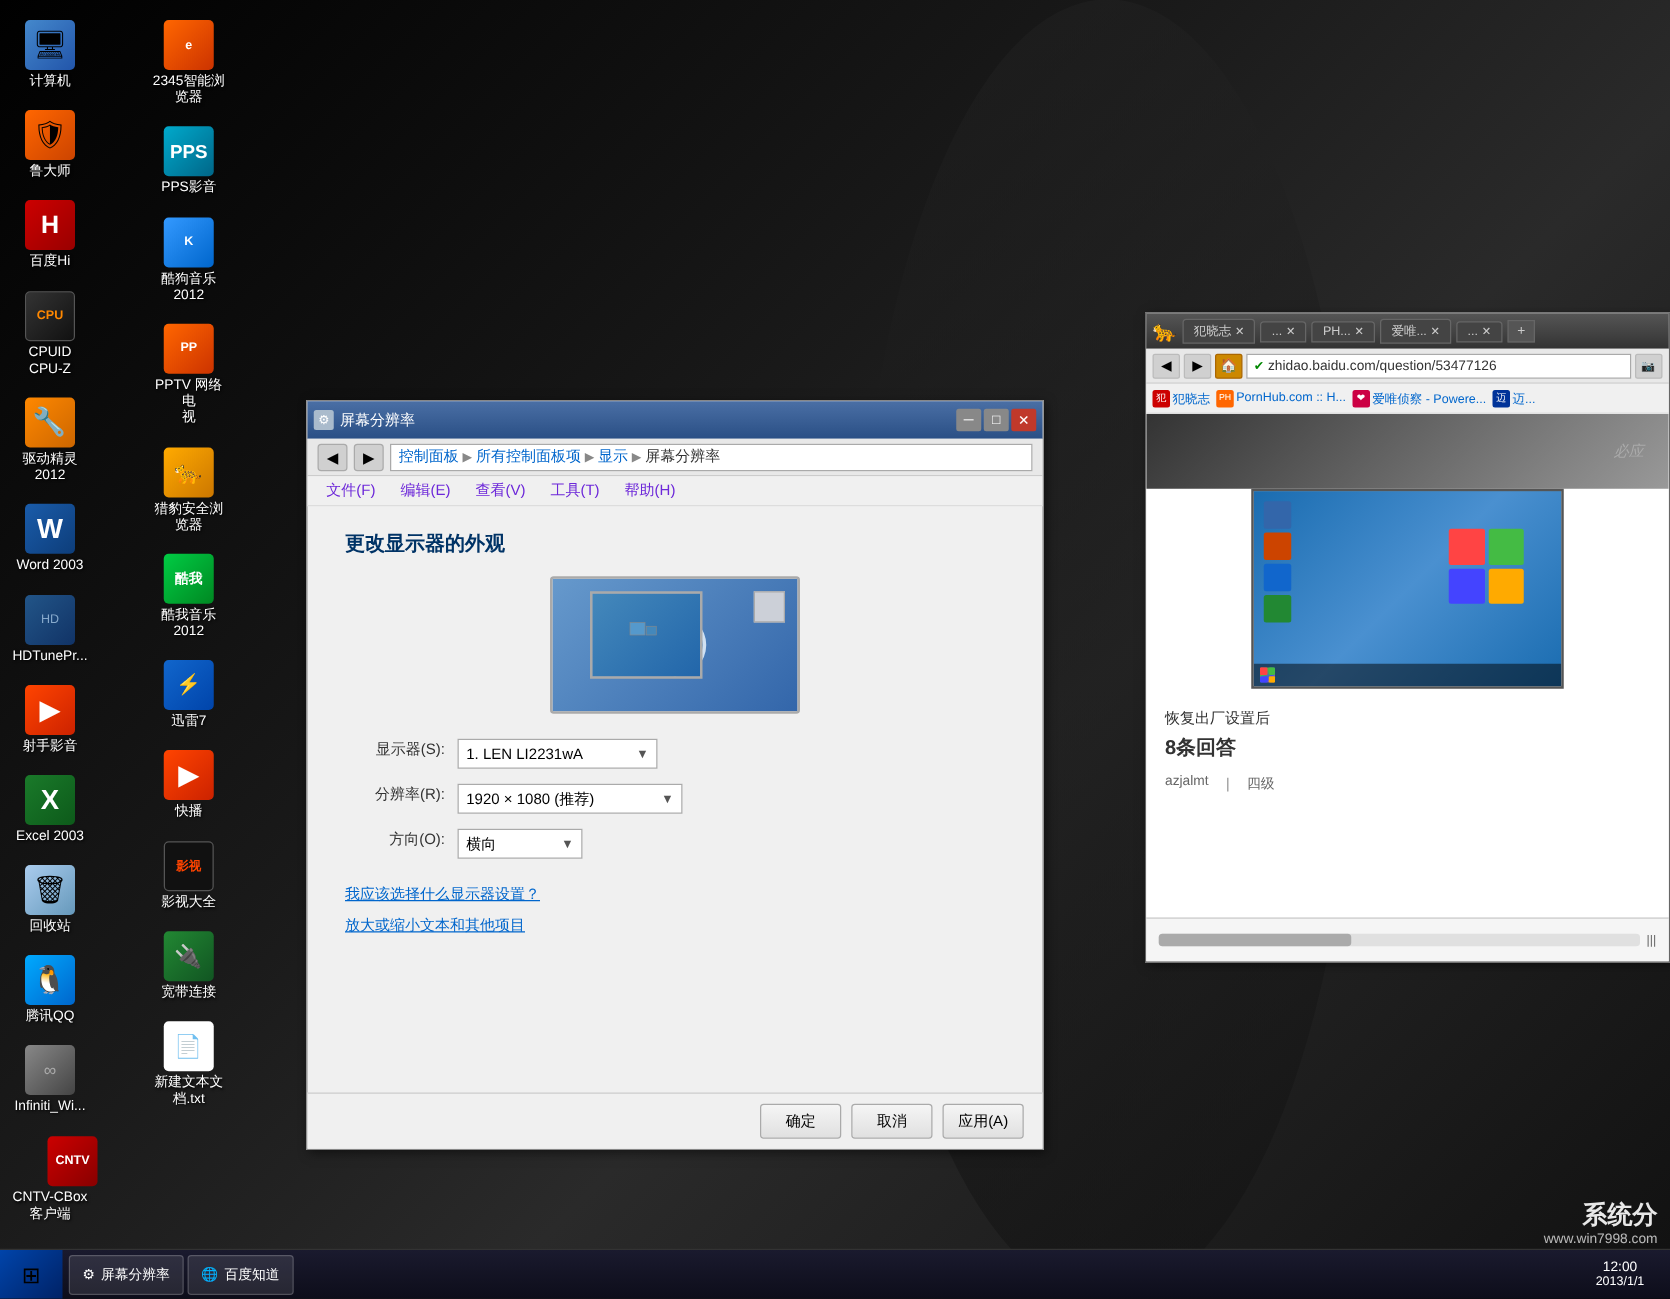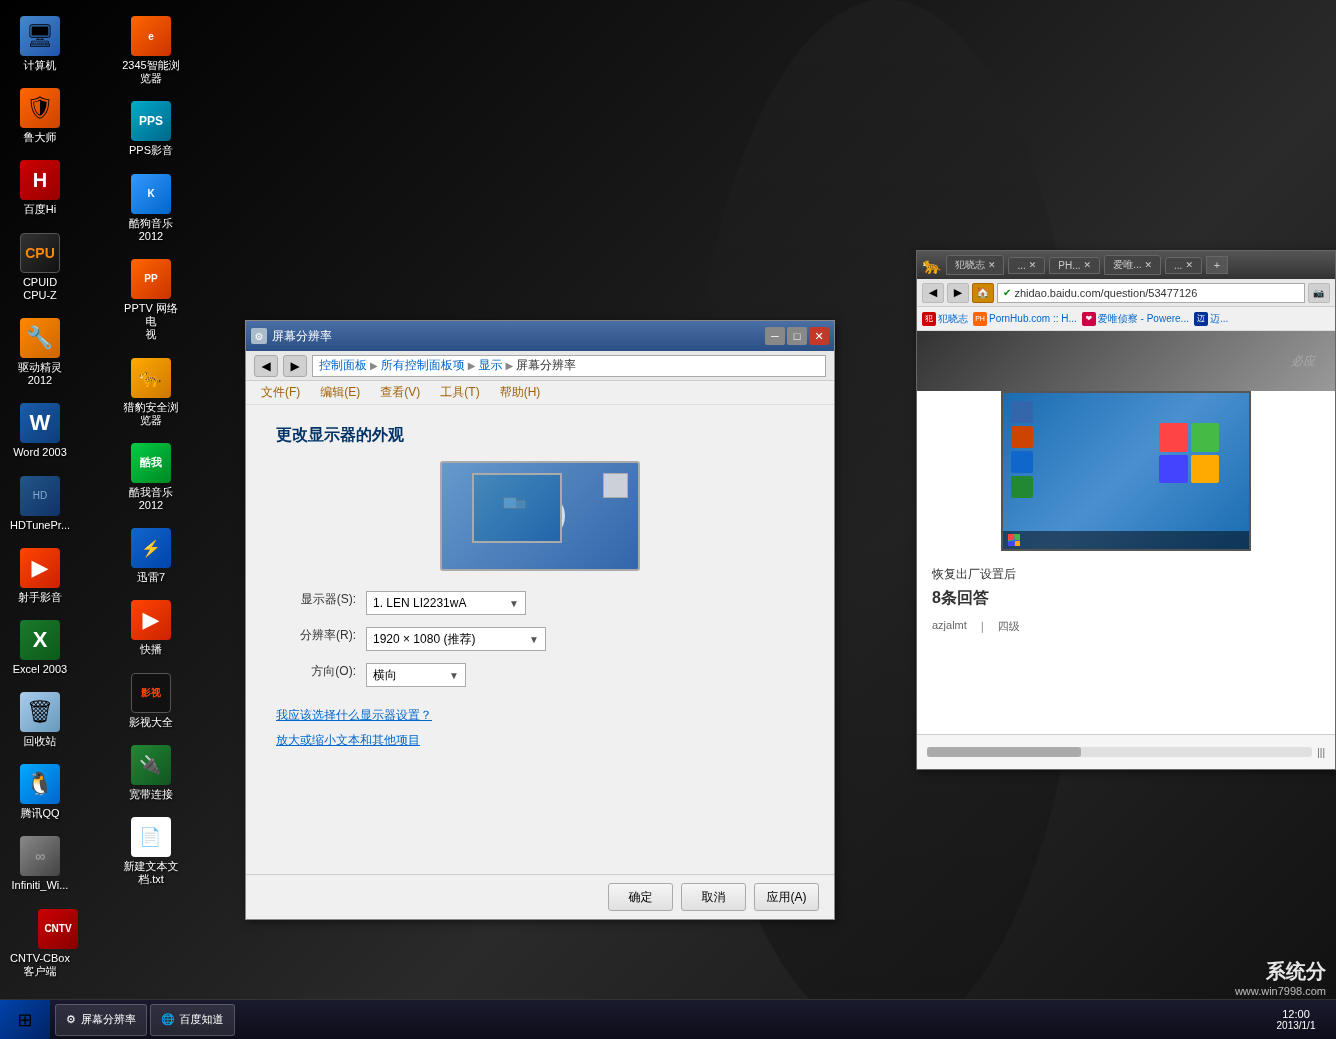--- a/index.html
+++ b/index.html
@@ -270,21 +270,21 @@
       display: flex;
       align-items: center;
       padding: 0 5px;
       gap: 0;
       border-bottom: 1px solid #ddd;
     }
 
     .cp-menu-item {
       padding: 2px 10px;
       font-size: 12px;
-      color: #a16207;
+      color: #6d28d9;
       cursor: pointer;
     }
 
     #cp-content {
       padding: 20px 30px;
       height: calc(100% - 84px - 45px);
       overflow-y: auto;
     }
 
     #cp-title-text {
@@ -630,21 +630,21 @@
     <div class="desktop-icon">
       <div class="icon-img icon-ludashi">🛡</div>
       <div class="icon-label">鲁大师</div>
     </div>
     <div class="desktop-icon">
       <div class="icon-img icon-baiduhi" style="font-size:20px;font-weight:bold;color:#fff;">H</div>
       <div class="icon-label">百度Hi</div>
     </div>
 
     <div class="desktop-icon">
-      <div class="icon-img icon-cpuz" style="font-size:14px;font-weight:bold;color:#ff8800;">CPU</div>
+      <div class="icon-img icon-cpuz" style="font-size:10px;font-weight:bold;color:#ff8800;">CPU</div>
       <div class="icon-label">CPUID<br>CPU-Z</div>
     </div>
     <div class="desktop-icon">
       <div class="icon-img icon-qudong">🔧</div>
       <div class="icon-label">驱动精灵<br>2012</div>
     </div>
     <div class="desktop-icon">
       <div class="icon-img icon-word" style="font-size:22px;font-weight:bold;color:#fff;">W</div>
       <div class="icon-label">Word 2003</div>
     </div>
@@ -678,21 +678,21 @@
     <div class="desktop-icon">
       <div class="icon-img icon-cntv" style="font-size:10px;color:#fff;font-weight:bold;">CNTV</div>
       <div class="icon-label">CNTV-CBox<br>客户端</div>
     </div>
     <div class="desktop-icon">
       <div class="icon-img icon-browser2345" style="font-size:10px;color:#fff;font-weight:bold;">e</div>
       <div class="icon-label">2345智能浏<br>览器</div>
     </div>
 
     <div class="desktop-icon">
-      <div class="icon-img icon-pps" style="font-size:12px;color:#fff;font-weight:bold;">PPS</div>
+      <div class="icon-img icon-pps" style="font-size:15px;color:#fff;font-weight:bold;">PPS</div>
       <div class="icon-label">PPS影音</div>
     </div>
     <div class="desktop-icon">
       <div class="icon-img icon-kuwo" style="font-size:10px;color:#fff;font-weight:bold;">K</div>
       <div class="icon-label">酷狗音乐<br>2012</div>
     </div>
 
     <div class="desktop-icon">
       <div class="icon-img icon-pptv" style="font-size:10px;color:#fff;font-weight:bold;">PP</div>
       <div class="icon-label">PPTV 网络电<br>视</div>

